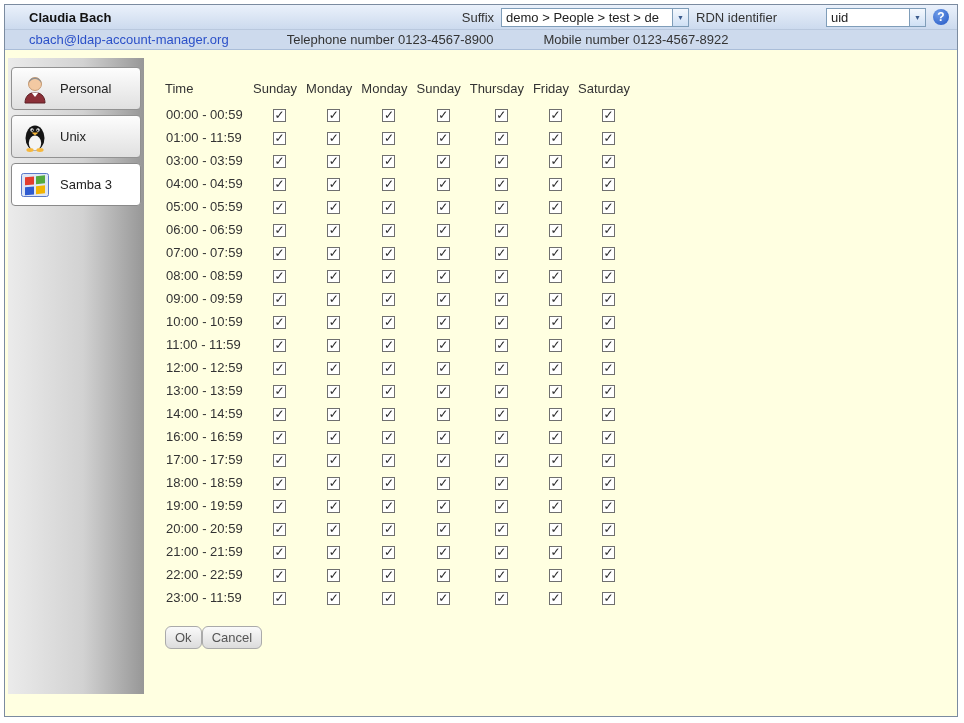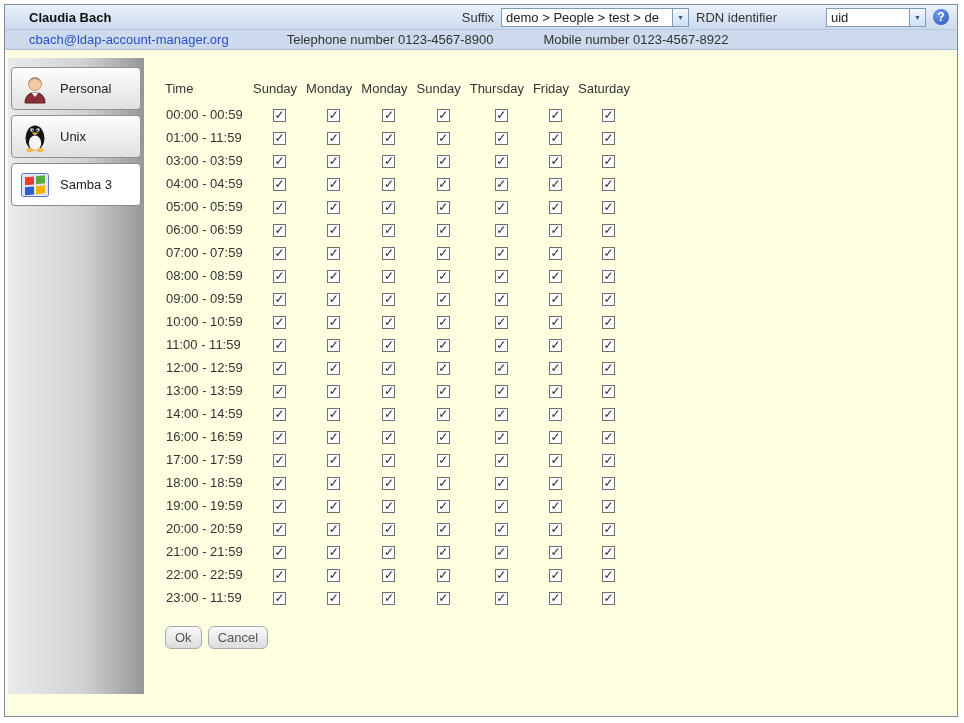--- a/index.html
+++ b/index.html
@@ -164,21 +164,20 @@
     position: absolute;
     left: 0.5px;
     top: -2.5px;
     font-size: 12px;
     color: #2b2b2b;
   }
 
   
   .buttons {
     display: flex;
-    gap: 6px;
     margin-top: 17px;
   }
   .btn {
     font-family: "Liberation Sans", sans-serif;
     font-size: 13px;
     color: #555;
     background: linear-gradient(#fafafa, #dcdcdc);
     border: 1px solid #aaa;
     border-radius: 6px;
     padding: 3px 9px;

